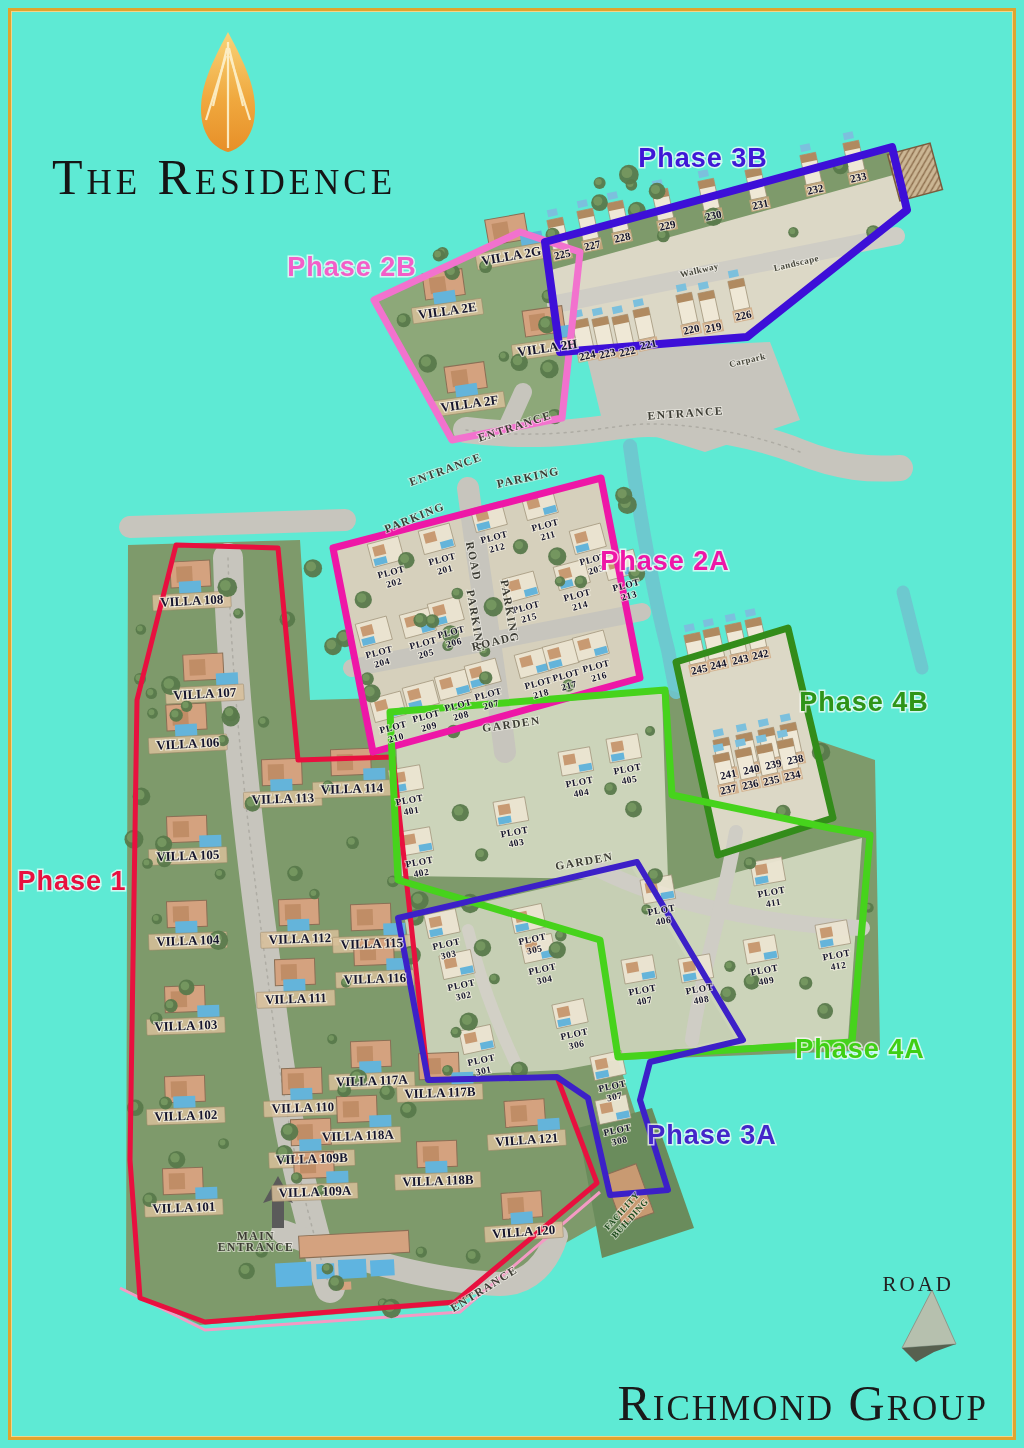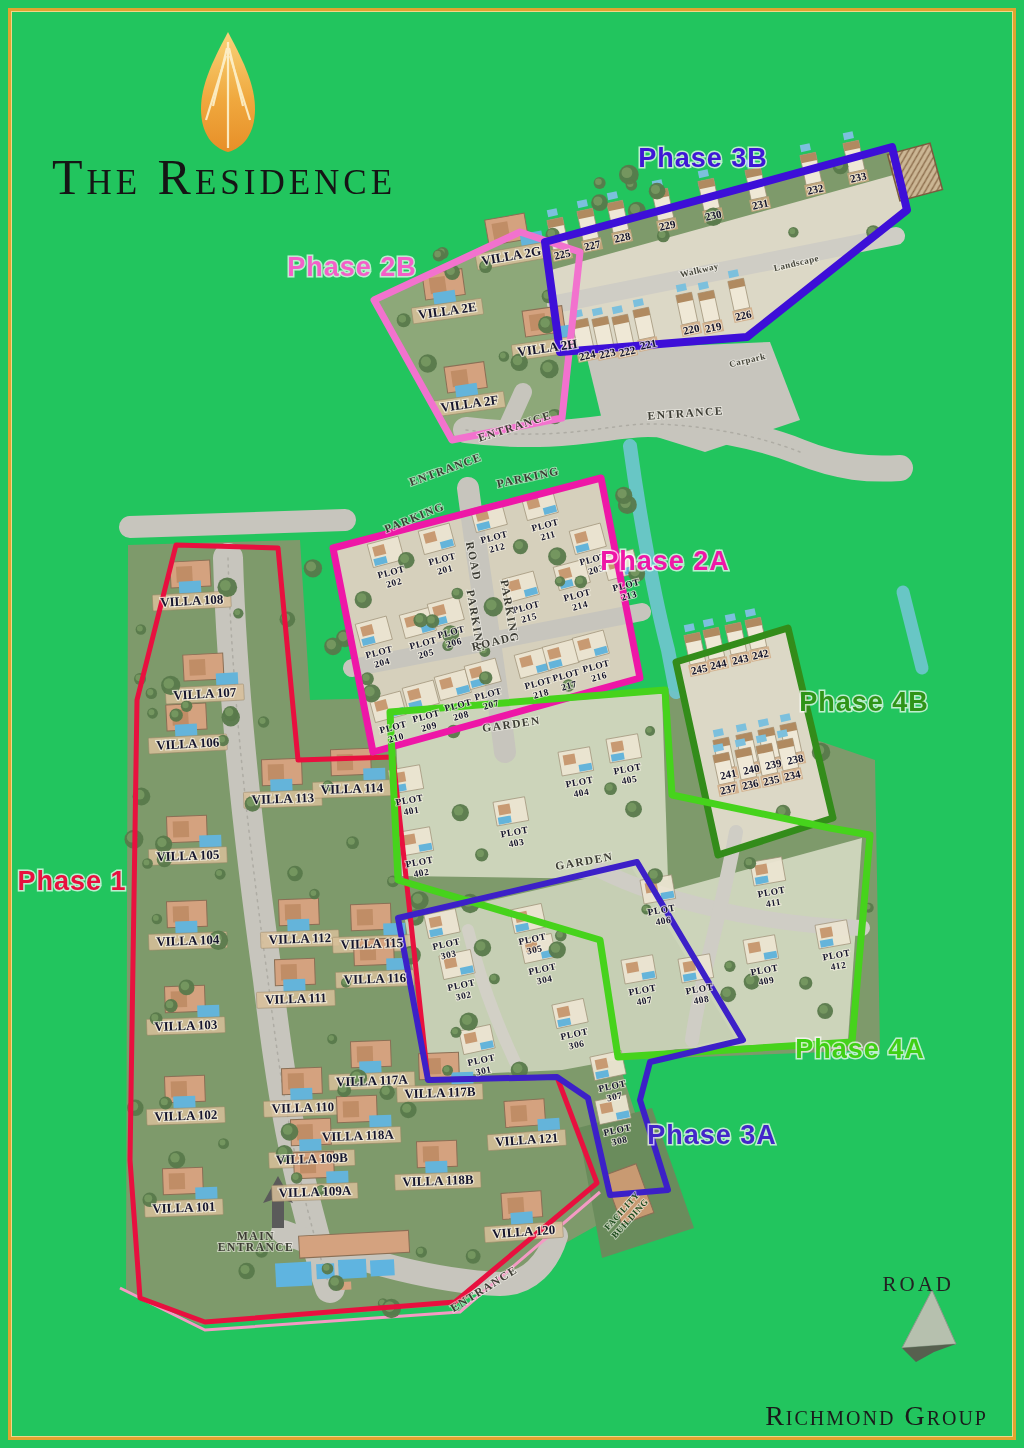--- a/index.html
+++ b/index.html
@@ -1,23 +1,23 @@
 <!DOCTYPE html>
 <html><head>
 <meta charset="utf-8">
 <style>
   html,body{margin:0;padding:0;background:#ffffff;}
-  .page{position:relative;width:1024px;height:1448px;background:#22c55e;overflow:hidden;
+  .page{position:relative;width:1024px;height:1448px;background:#5eead4;overflow:hidden;
         font-family:"Liberation Serif", serif;}
   .frame{position:absolute;inset:8px;border:3px solid #dfa52f;box-shadow:inset 0 0 0 1px #f3d488;pointer-events:none;z-index:40;}
   .logo-wrap{position:absolute;left:168px;top:26px;width:120px;height:126px;z-index:30;}
   .brand-title{position:absolute;left:28px;top:148px;width:392px;text-align:center;
       font-variant:small-caps;font-size:50px;letter-spacing:4px;color:#151515;z-index:30;white-space:nowrap;}
   .north-label{position:absolute;right:70px;top:1272px;font-size:21px;letter-spacing:3px;color:#222;z-index:30;}
-  .developer{position:absolute;right:36px;bottom:16px;font-variant:small-caps;font-size:28px;
+  .developer{position:absolute;right:36px;bottom:16px;font-variant:small-caps;font-size:50px;
       letter-spacing:2px;color:#1a1a1a;z-index:30;white-space:nowrap;}
   svg.map{position:absolute;left:0;top:0;z-index:10;}
   svg text{font-family:"Liberation Serif", serif;}
   .villa-t{font-size:13px;font-weight:bold;fill:#15152e;paint-order:stroke;stroke:rgba(248,244,230,0.75);stroke-width:2.4px;}
   .plot-t{font-size:9.5px;font-weight:bold;fill:#14142c;paint-order:stroke;stroke:rgba(248,244,230,0.7);stroke-width:2px;letter-spacing:0.5px;}
   .unit-t{font-size:11px;font-weight:bold;fill:#14142c;paint-order:stroke;stroke:rgba(248,244,230,0.7);stroke-width:2px;}
   .road-t{font-size:11.5px;font-weight:bold;fill:#3c3c34;letter-spacing:1.5px;paint-order:stroke;stroke:rgba(250,248,240,0.55);stroke-width:2px;}
   .road-t.small{font-size:9px;letter-spacing:0.5px;fill:#47473c;}
   .road-t.facility{font-size:9px;letter-spacing:0.5px;fill:#1c4a1c;}
   .phase-t{font-family:"Liberation Sans", sans-serif;font-size:27px;font-weight:bold;letter-spacing:1px;

